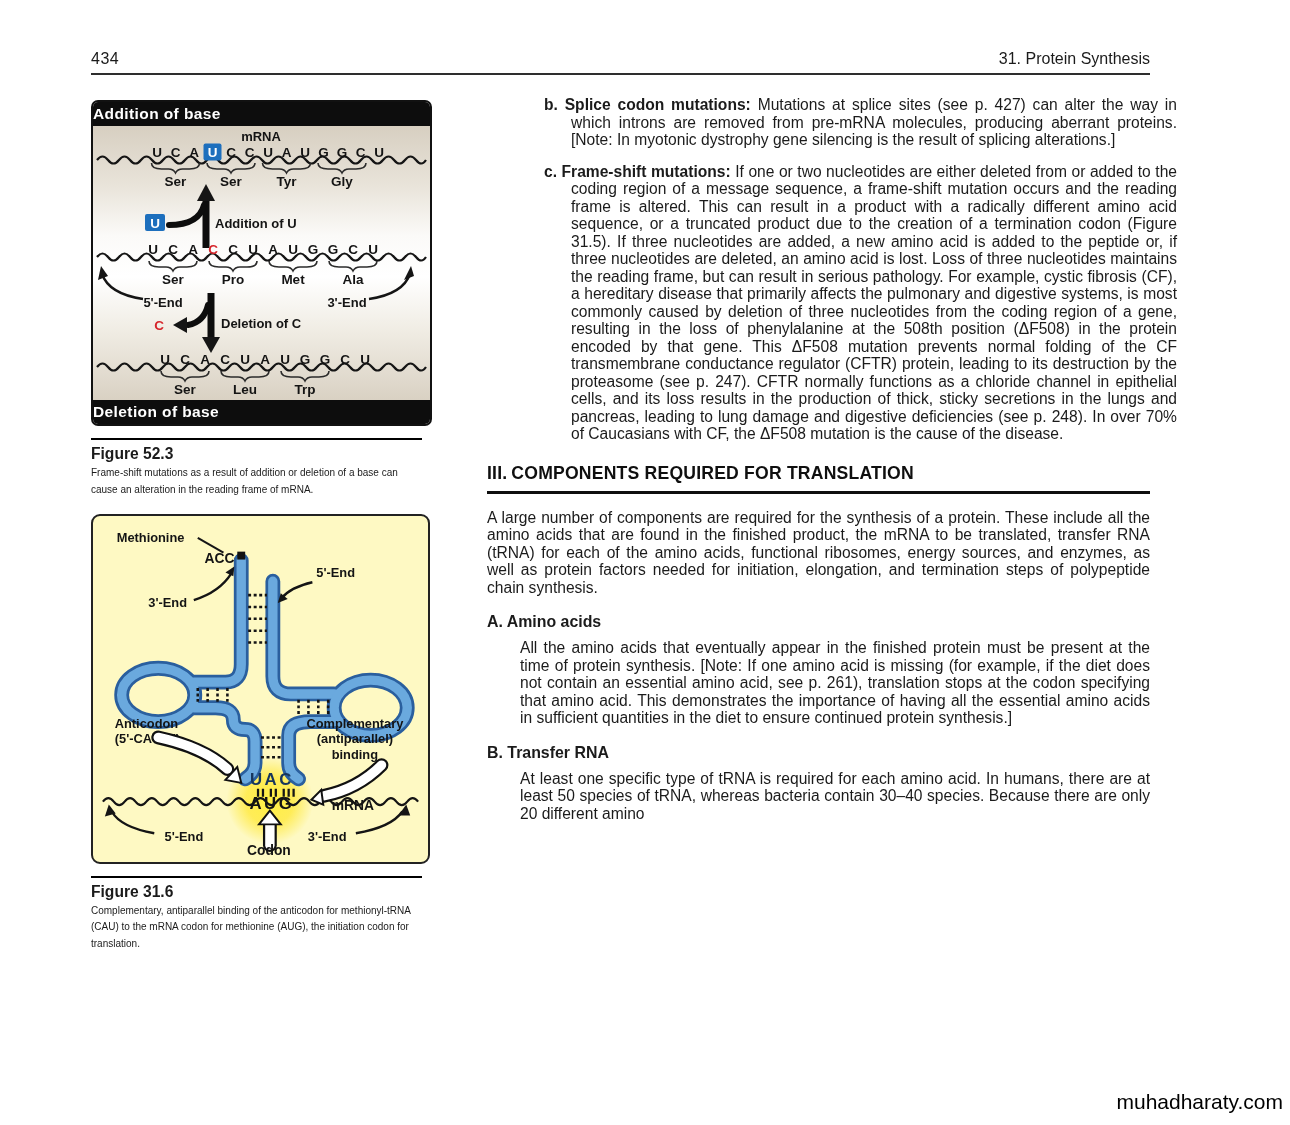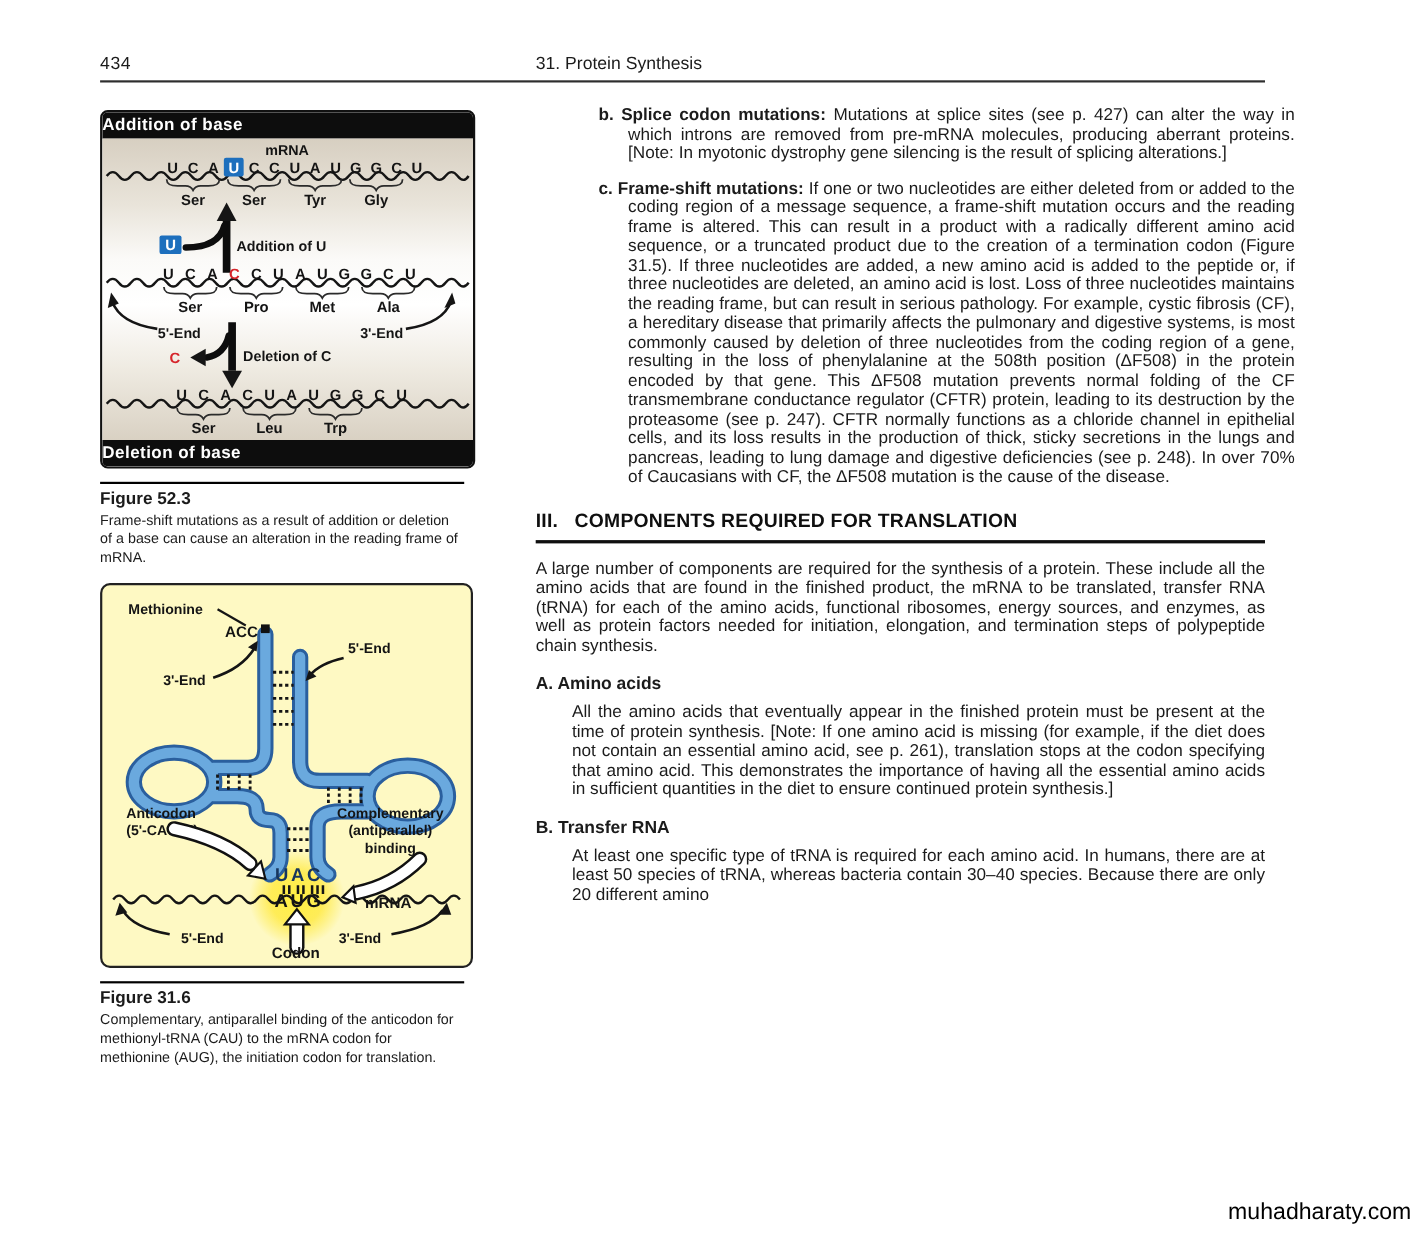--- a/index.html
+++ b/index.html
@@ -1,35 +1,35 @@
 <!DOCTYPE html>
 <html><head>
 <meta charset="utf-8">
 <style>
   html,body{margin:0;padding:0}
   body{width:1290px;height:1125px;background:#fff;font-family:"Liberation Sans",sans-serif;color:#1b1b1b;position:relative;overflow:hidden}
 
   .hdr-num{position:absolute;left:91px;top:50px;font-size:16px;letter-spacing:.5px}
-  .hdr-ch{position:absolute;top:50px;left:487px;width:663px;text-align:left;font-size:16px}
+  .hdr-ch{position:absolute;top:50px;left:487px;width:663px;text-align:right;font-size:16px}
   .hdr-rule{position:absolute;left:91px;top:73px;width:1059px;height:2px;background:#2e2e2e}
 
   .leftcol{position:absolute;left:91px;top:100px;width:345px}
   .figbox{border:2px solid #111;border-radius:7px;overflow:hidden;width:337px;background:#fff}
   .banner{background:#0d0d0d;color:#fff;font-weight:bold;font-size:15.5px;text-align:left;padding:3px 0;letter-spacing:.4px}
   .figbody{display:block;background:linear-gradient(180deg,#d7cfc1 0%,#e9e4da 22%,#fbfaf8 40%,#ffffff 55%,#efebe2 76%,#d9d1c3 100%)}
   .cap{border-top:2.5px solid #000;margin-top:12px;padding-top:5px;width:331px}
   .cap h4{margin:0;font-size:15.6px}
-  .cap p{margin:2px 0 0;font-size:13px;line-height:16.8px}
+  .cap p{margin:2px 0 0;font-size:10px;line-height:16.8px}
   .fig6{margin-top:15px;width:335px;height:346px;border:2px solid #222;border-radius:9px;background:#fef9c3;overflow:hidden}
 
   .rightcol{position:absolute;left:487px;top:96px;width:663px}
   p.item{margin:0 0 0 57px;width:606px;text-align:justify;font-size:15.6px;line-height:17.5px;padding-left:27px;text-indent:-27px}
   p.item + p.item{margin-top:14px}
   h2.sec{margin:20px 0 0;font-size:17.6px;color:#0f0f0f;border-bottom:3px solid #0f0f0f;padding-bottom:7px;letter-spacing:.2px}
-  .secnum{margin-right:15px}
+  .secnum{margin-right:4px}
   p.intro{margin:15px 0 0;text-align:justify;font-size:15.6px;line-height:17.5px}
   h3.sub{margin:17px 0 0;font-size:15.9px}
   p.subtxt{margin:8px 0 0 33px;width:630px;text-align:justify;font-size:15.6px;line-height:17.5px}
 
   .wm{position:absolute;right:7px;top:1090px;font-size:21px;font-weight:normal;color:#000;cursor:pointer}
 
   
   svg text{font-family:"Liberation Sans",sans-serif;font-weight:bold;text-anchor:middle;fill:#141414}
   .nt{font-size:13.5px;letter-spacing:0}
   .w{fill:#fff}

